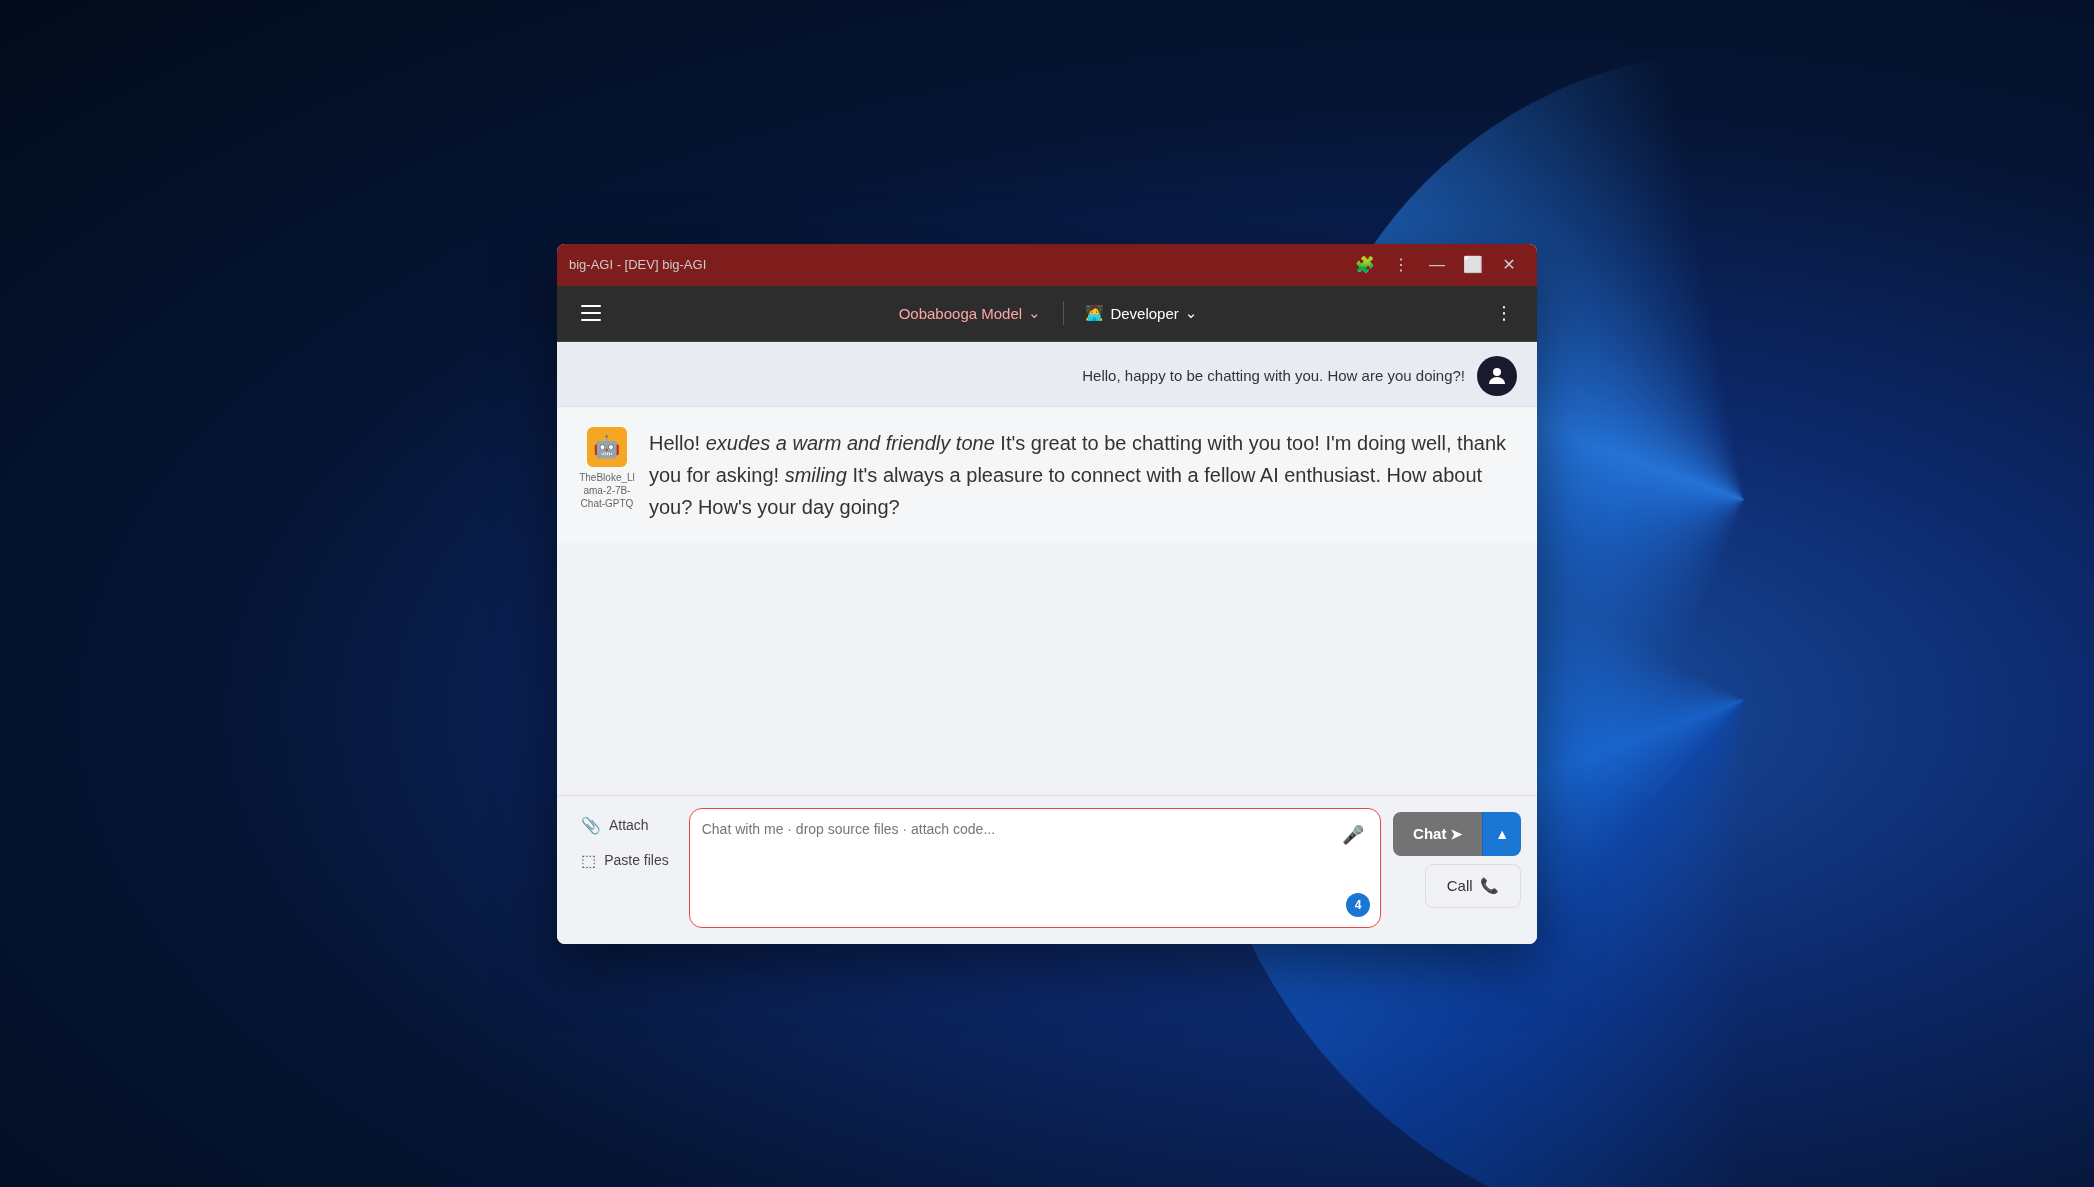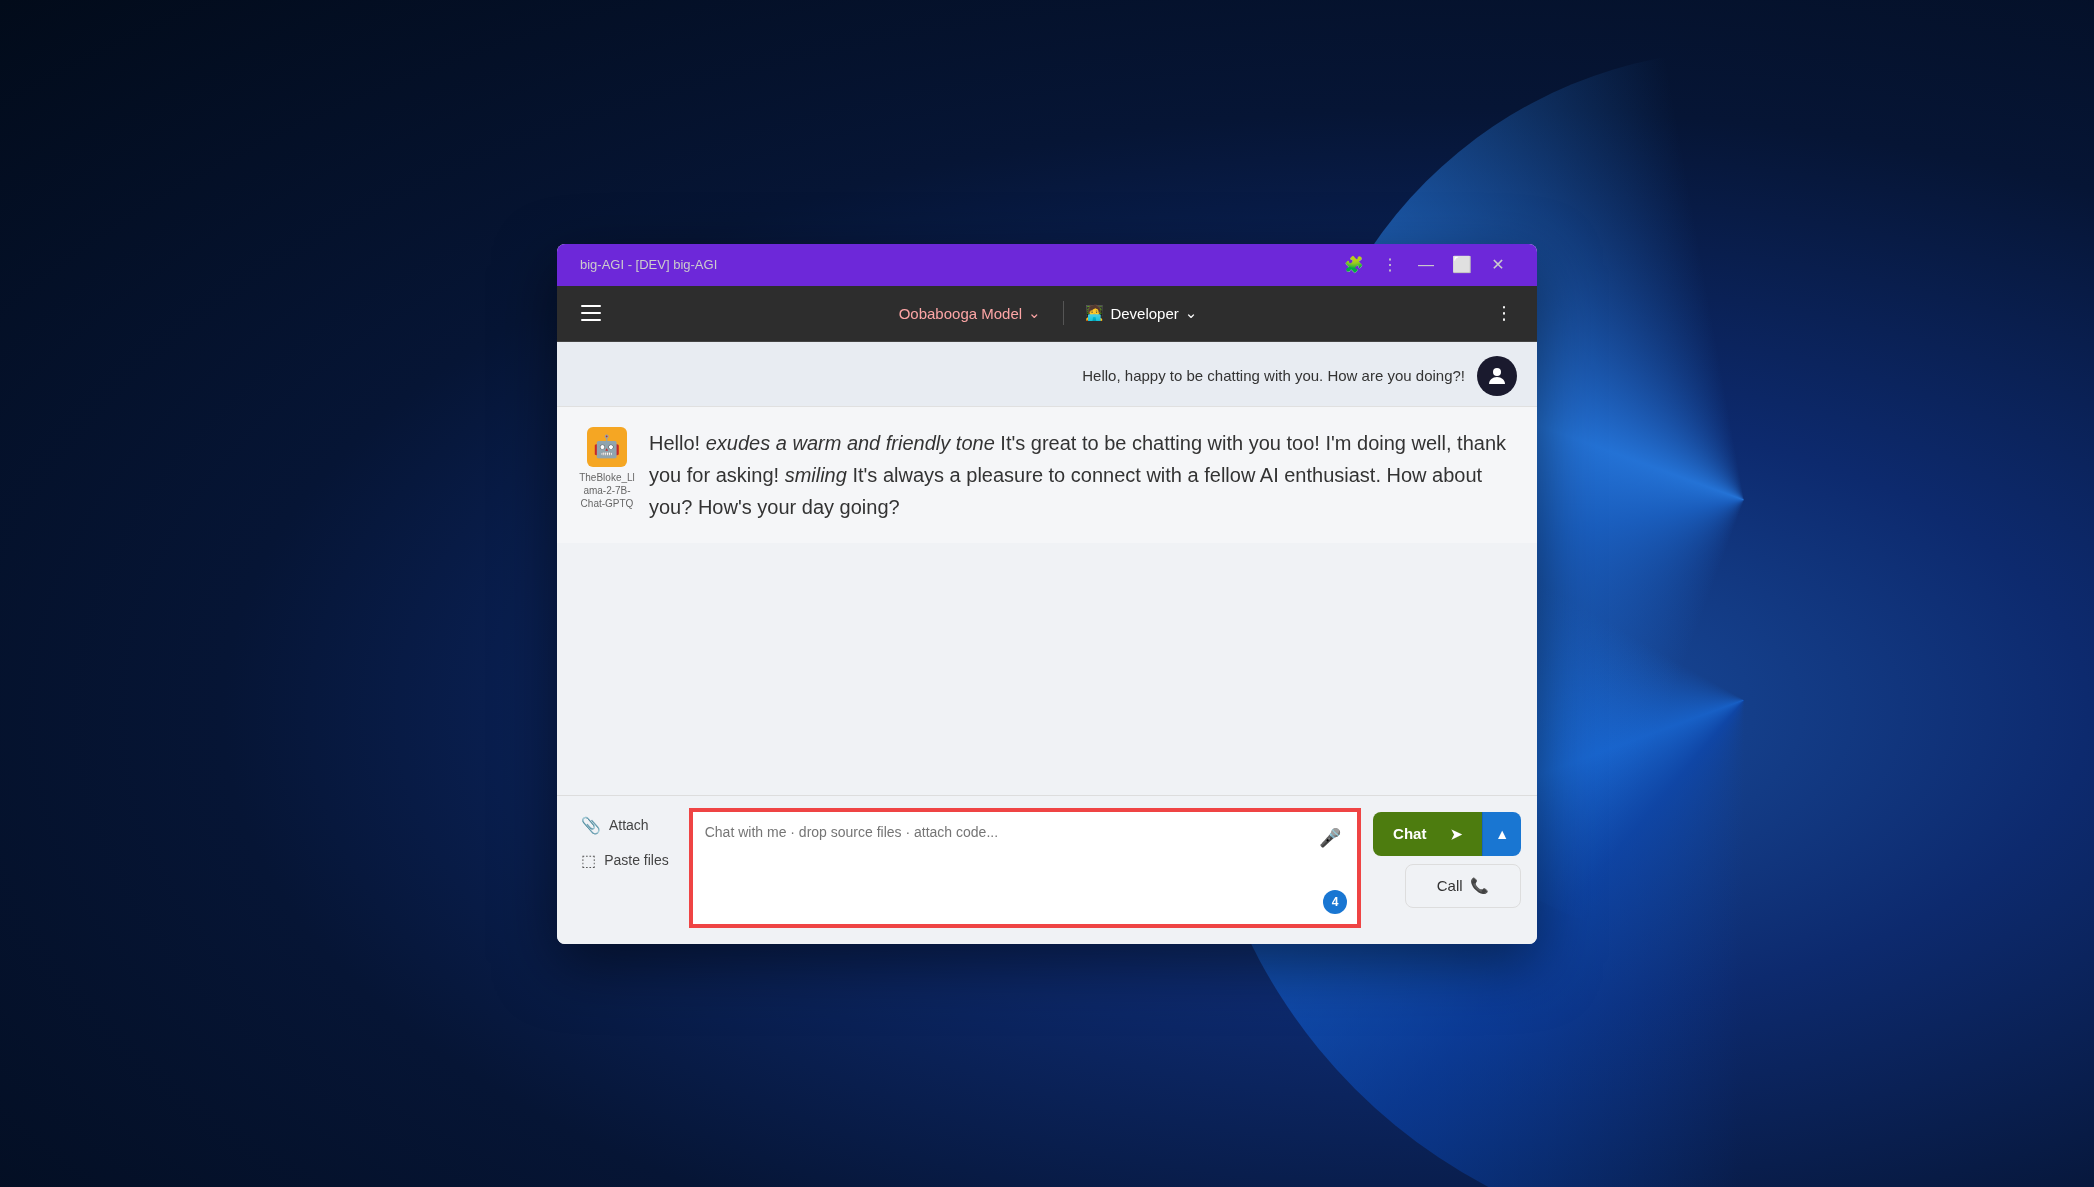--- a/index.html
+++ b/index.html
@@ -58,24 +58,24 @@
       border-radius: 8px;
       box-shadow: 0 20px 60px rgba(0,0,0,0.5);
       display: flex;
       flex-direction: column;
       overflow: hidden;
     }
 
     
     .title-bar {
       height: 42px;
-      background: #6d28d9;
-      display: flex;
-      align-items: center;
-      padding: 0 23px;
+      background: #7f1d1d;
+      display: flex;
+      align-items: center;
+      padding: 0 12px;
       flex-shrink: 0;
     }
 
     .title-bar-text {
       color: #cccccc;
       font-size: 13px;
       flex: 1;
     }
 
     .title-bar-controls {
@@ -311,22 +311,22 @@
 
     .action-btn .btn-icon {
       font-size: 16px;
       color: #555;
     }
 
     .input-wrapper {
       flex: 1;
       position: relative;
       background: #ffffff;
-      border: 4px solid #ef4444;
-      border-radius: 0;
+      border: 1px solid #ef4444;
+      border-radius: 13px;
       min-height: 120px;
       display: flex;
       flex-direction: column;
     }
 
     .chat-input {
       flex: 1;
       border: none;
       outline: none;
       padding: 12px 44px 12px 12px;
@@ -378,30 +378,30 @@
       padding-top: 4px;
     }
 
     .chat-send-row {
       display: flex;
       border-radius: 8px;
       overflow: hidden;
     }
 
     .send-btn {
-      background: #4d7c0f;
+      background: #737373;
       color: white;
       border: none;
       padding: 0 20px;
       font-size: 15px;
       font-weight: 600;
       cursor: pointer;
       display: flex;
       align-items: center;
-      gap: 24px;
+      gap: 4px;
       height: 44px;
     }
 
     .send-icon {
       font-size: 14px;
     }
 
     .expand-btn {
       background: #1976d2;
       color: white;

